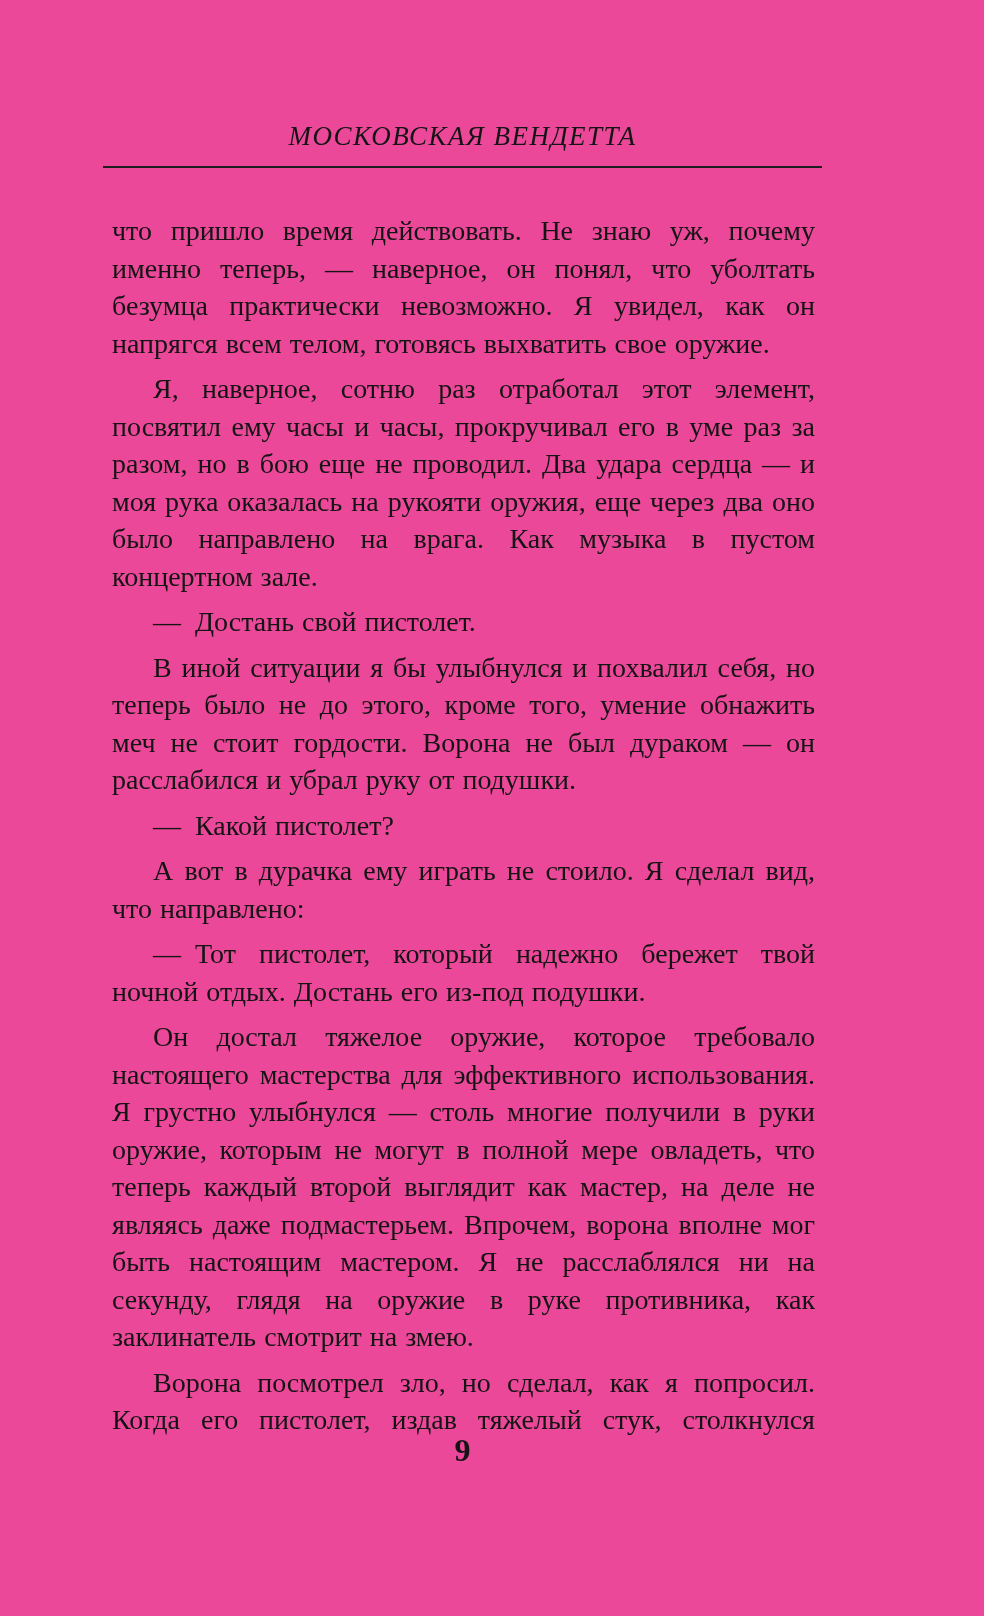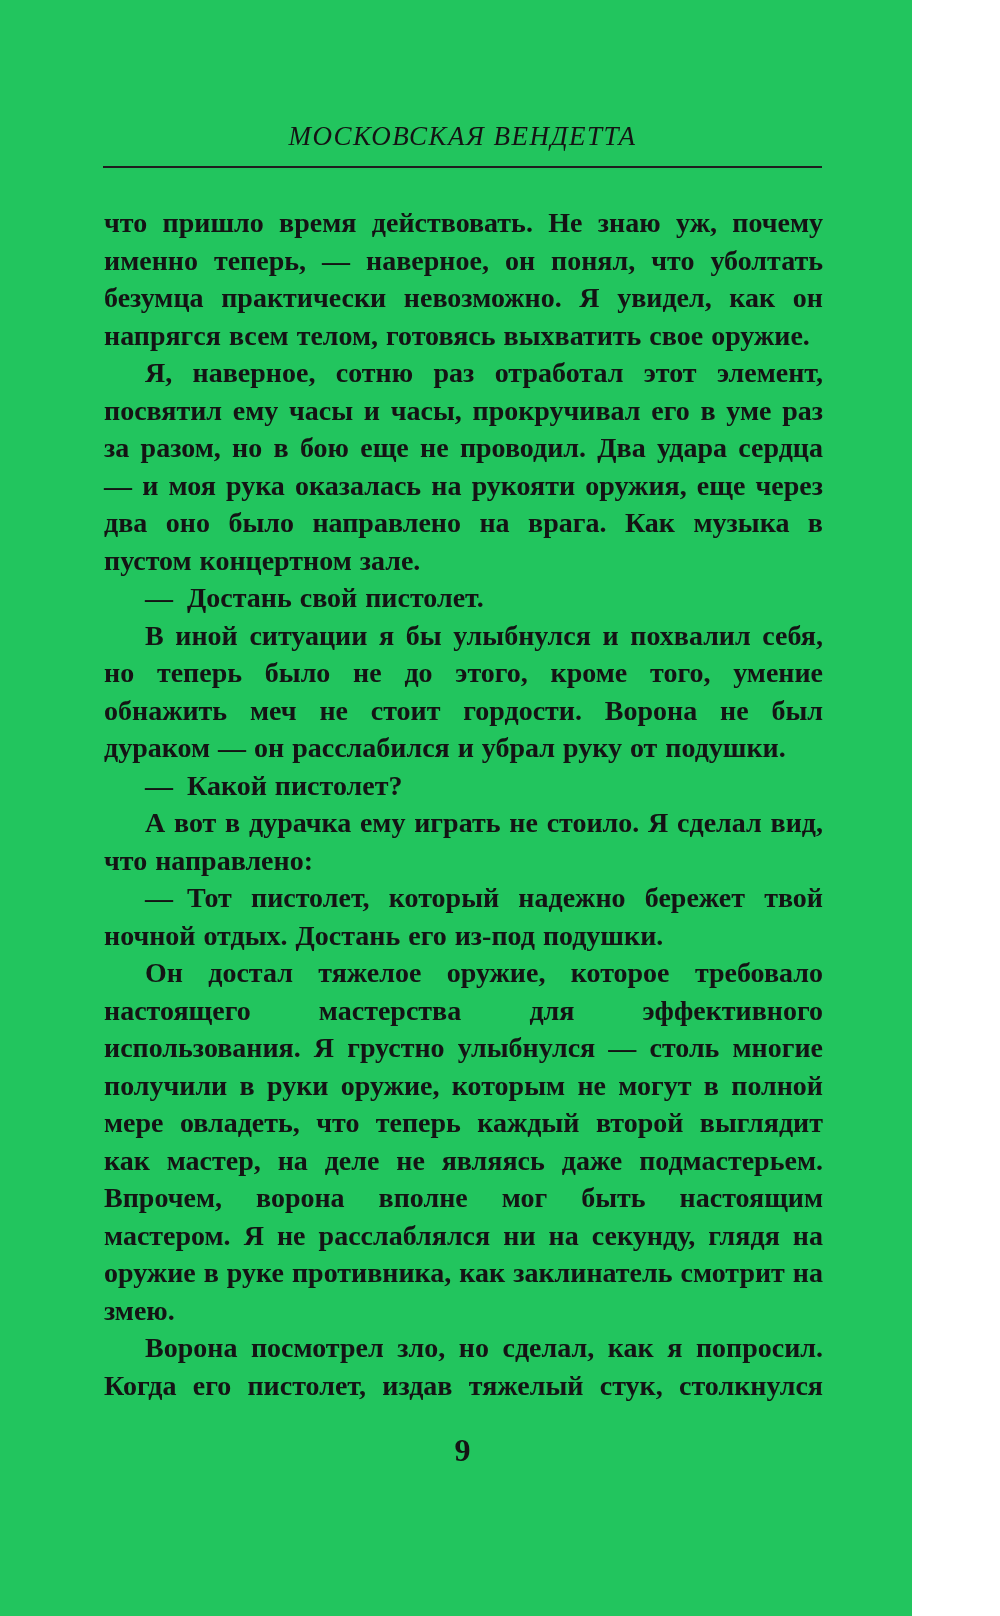--- a/index.html
+++ b/index.html
@@ -2,23 +2,23 @@
 <html lang="ru"><head>
 <meta charset="utf-8">
 <style>
   html, body {
     margin: 0;
     padding: 0;
     background: #ffffff;
   }
   .page {
     position: relative;
-    width: 912px;
+    width: 984px;
     height: 1616px;
-    background: #22c55e;
+    background: #ec4899;
     color: #141414;
     font-family: "Liberation Serif", "DejaVu Serif", serif;
     overflow: hidden;
   }
   .running-head {
     position: absolute;
     top: 121px;
     left: 103px;
     width: 719px;
     text-align: center;
@@ -38,27 +38,26 @@
     border-top: 2px solid #1e1e1e;
     margin: 0;
   }
   .page-body {
     position: absolute;
     top: 204px;
     left: 104px;
     width: 719px;
   }
   .page-body p {
-    margin: 0;
+    margin: 8px;
     font-size: 28px;
     line-height: 37.5px;
     text-align: justify;
     word-spacing: 1px;
     color: #141414;
-    font-weight: bold;
   }
   .page-body p.indent {
     text-indent: 41px;
   }
   .page-body p.no-indent {
     text-indent: 0;
   }
   .page-body p.justify-last {
     text-align-last: justify;
   }

